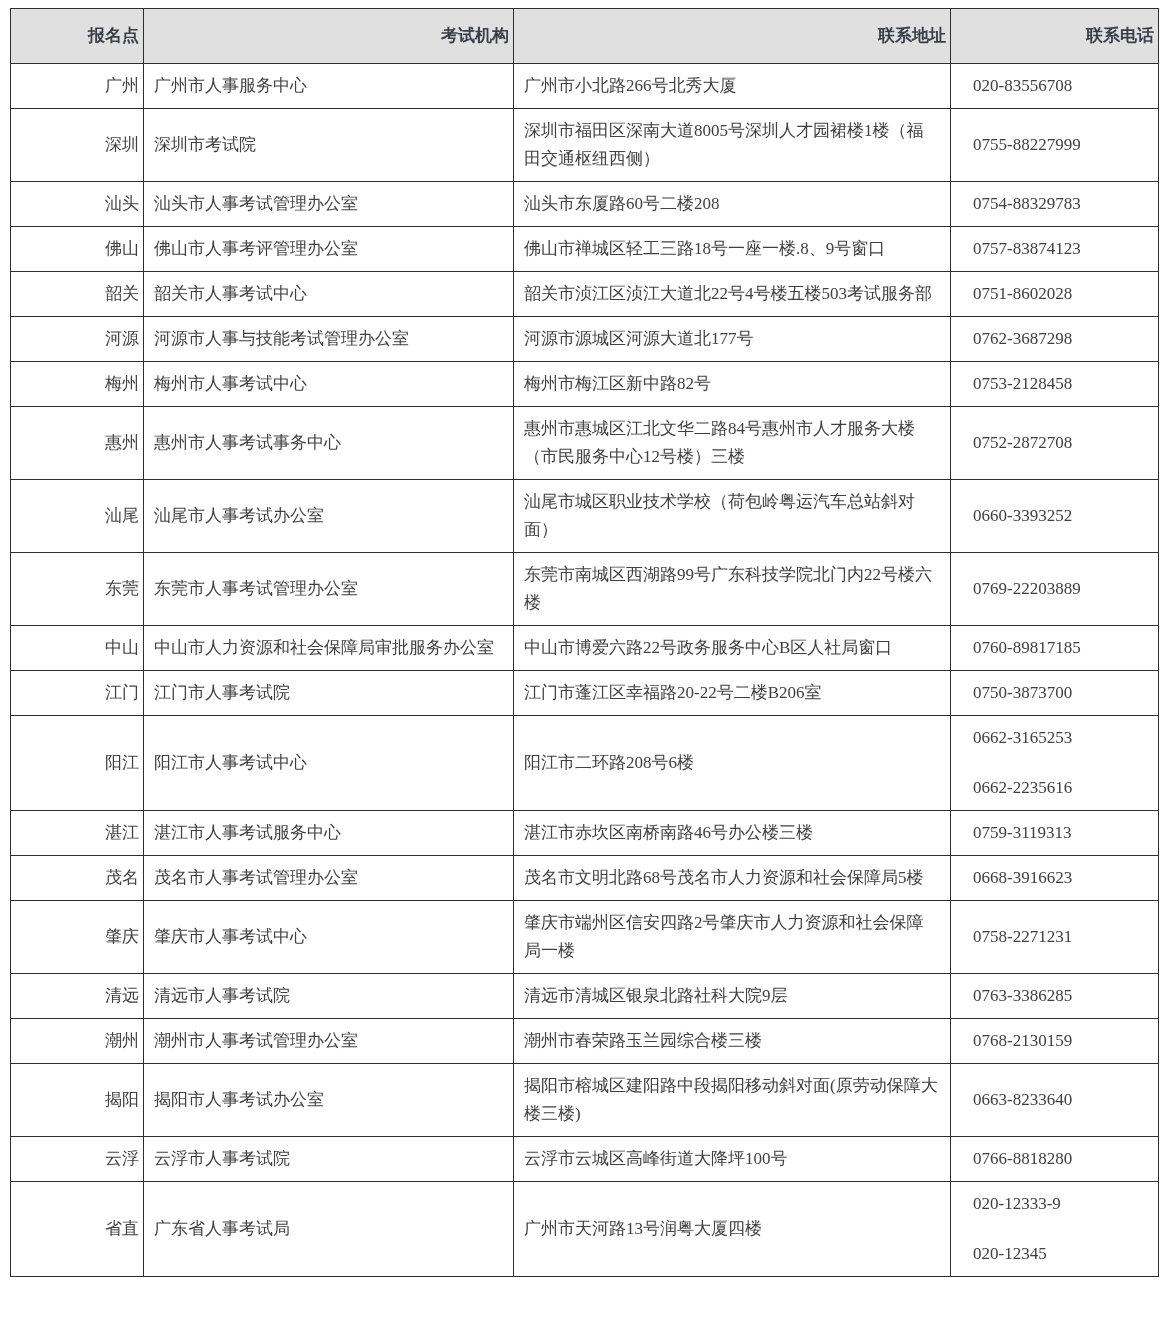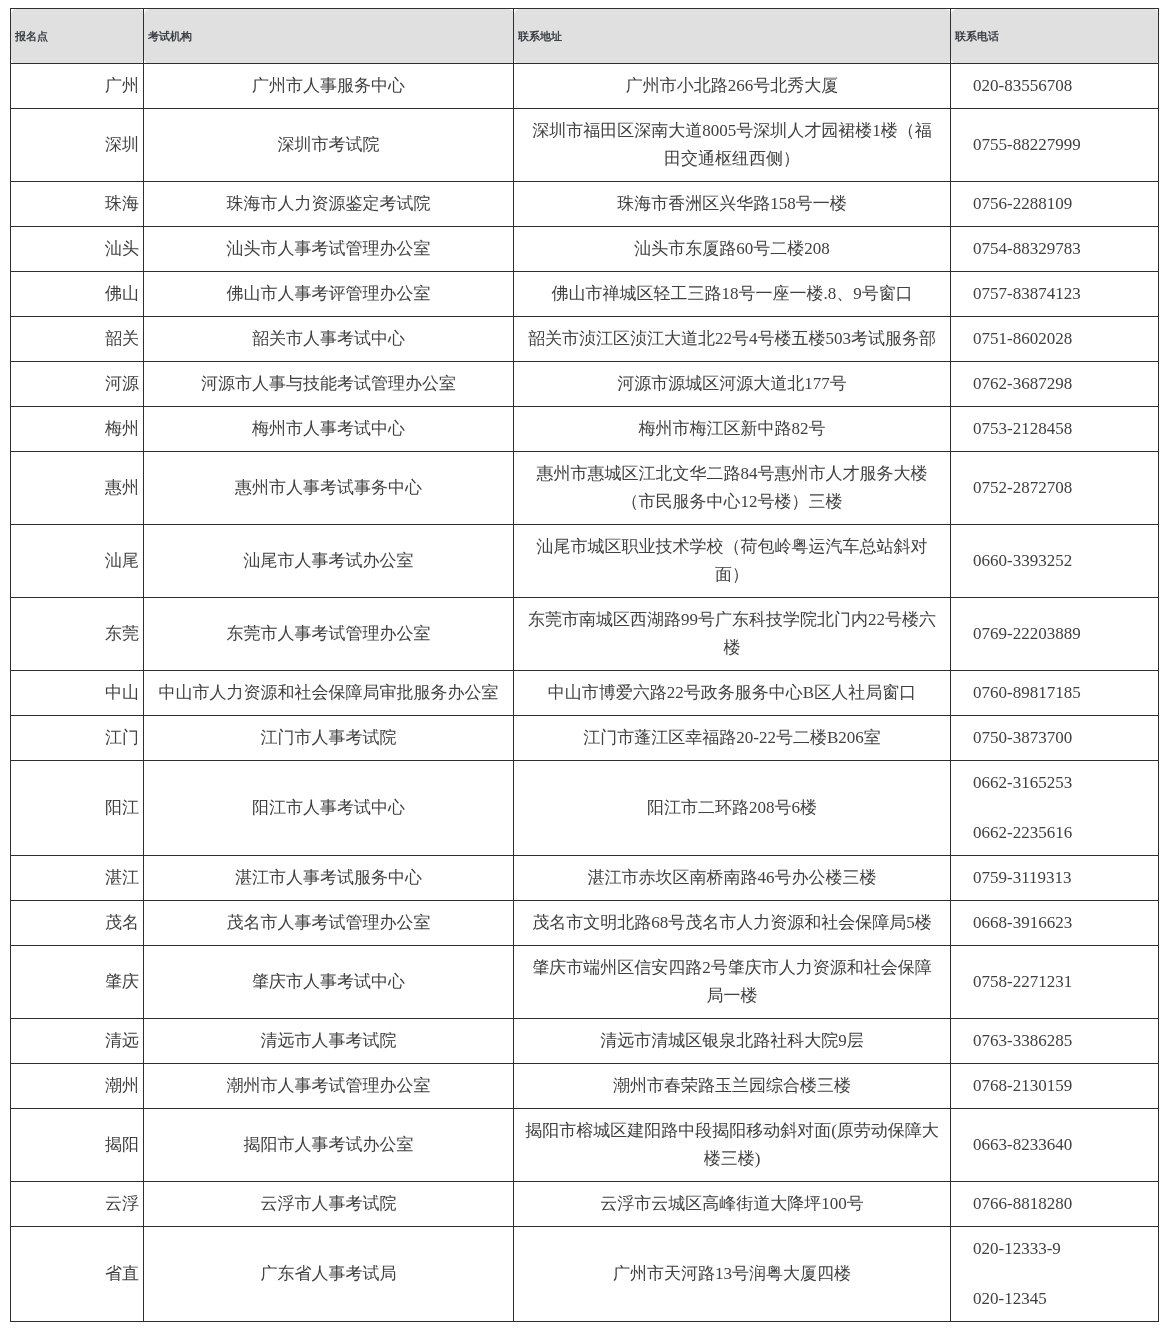--- a/index.html
+++ b/index.html
@@ -36,34 +36,33 @@
   .contact-table th, .contact-table td {
     border: 1px solid var(--border-color);
     vertical-align: middle;
     line-height: 28px;
   }
   .contact-table thead th {
     background: var(--header-bg);
     color: var(--header-text-color);
     font-family: "Liberation Sans", "DejaVu Sans", sans-serif;
     font-weight: bold;
-    font-size: 11px;
-    text-align: left;
+    font-size: 17px;
+    text-align: right;
     padding: 13px 4px;
-    border-radius: 6px;
   }
   .contact-table td {
     padding: 8px 10px;
   }
   td.c-city {
     text-align: right;
     padding: 8px 4px;
   }
   td.c-org, td.c-addr {
-    text-align: center;
+    text-align: left;
   }
   td.c-phone {
     text-align: left;
     padding-left: 22px;
   }
   td.c-phone .phone-line {
     line-height: 28px;
   }
   td.c-phone .phone-line + .phone-line {
     margin-top: 22px;
@@ -99,28 +98,20 @@
   </tr>
         <tr>
     <td class="c-city">深圳</td>
     <td class="c-org">深圳市考试院</td>
     <td class="c-addr">深圳市福田区深南大道8005号深圳人才园裙楼1楼（福田交通枢纽西侧）</td>
     <td class="c-phone">
             <div class="phone-line">0755-88227999</div>
           </td>
   </tr>
         <tr>
-    <td class="c-city">珠海</td>
-    <td class="c-org">珠海市人力资源鉴定考试院</td>
-    <td class="c-addr">珠海市香洲区兴华路158号一楼</td>
-    <td class="c-phone">
-            <div class="phone-line">0756-2288109</div>
-          </td>
-  </tr>
-        <tr>
     <td class="c-city">汕头</td>
     <td class="c-org">汕头市人事考试管理办公室</td>
     <td class="c-addr">汕头市东厦路60号二楼208</td>
     <td class="c-phone">
             <div class="phone-line">0754-88329783</div>
           </td>
   </tr>
         <tr>
     <td class="c-city">佛山</td>
     <td class="c-org">佛山市人事考评管理办公室</td>

